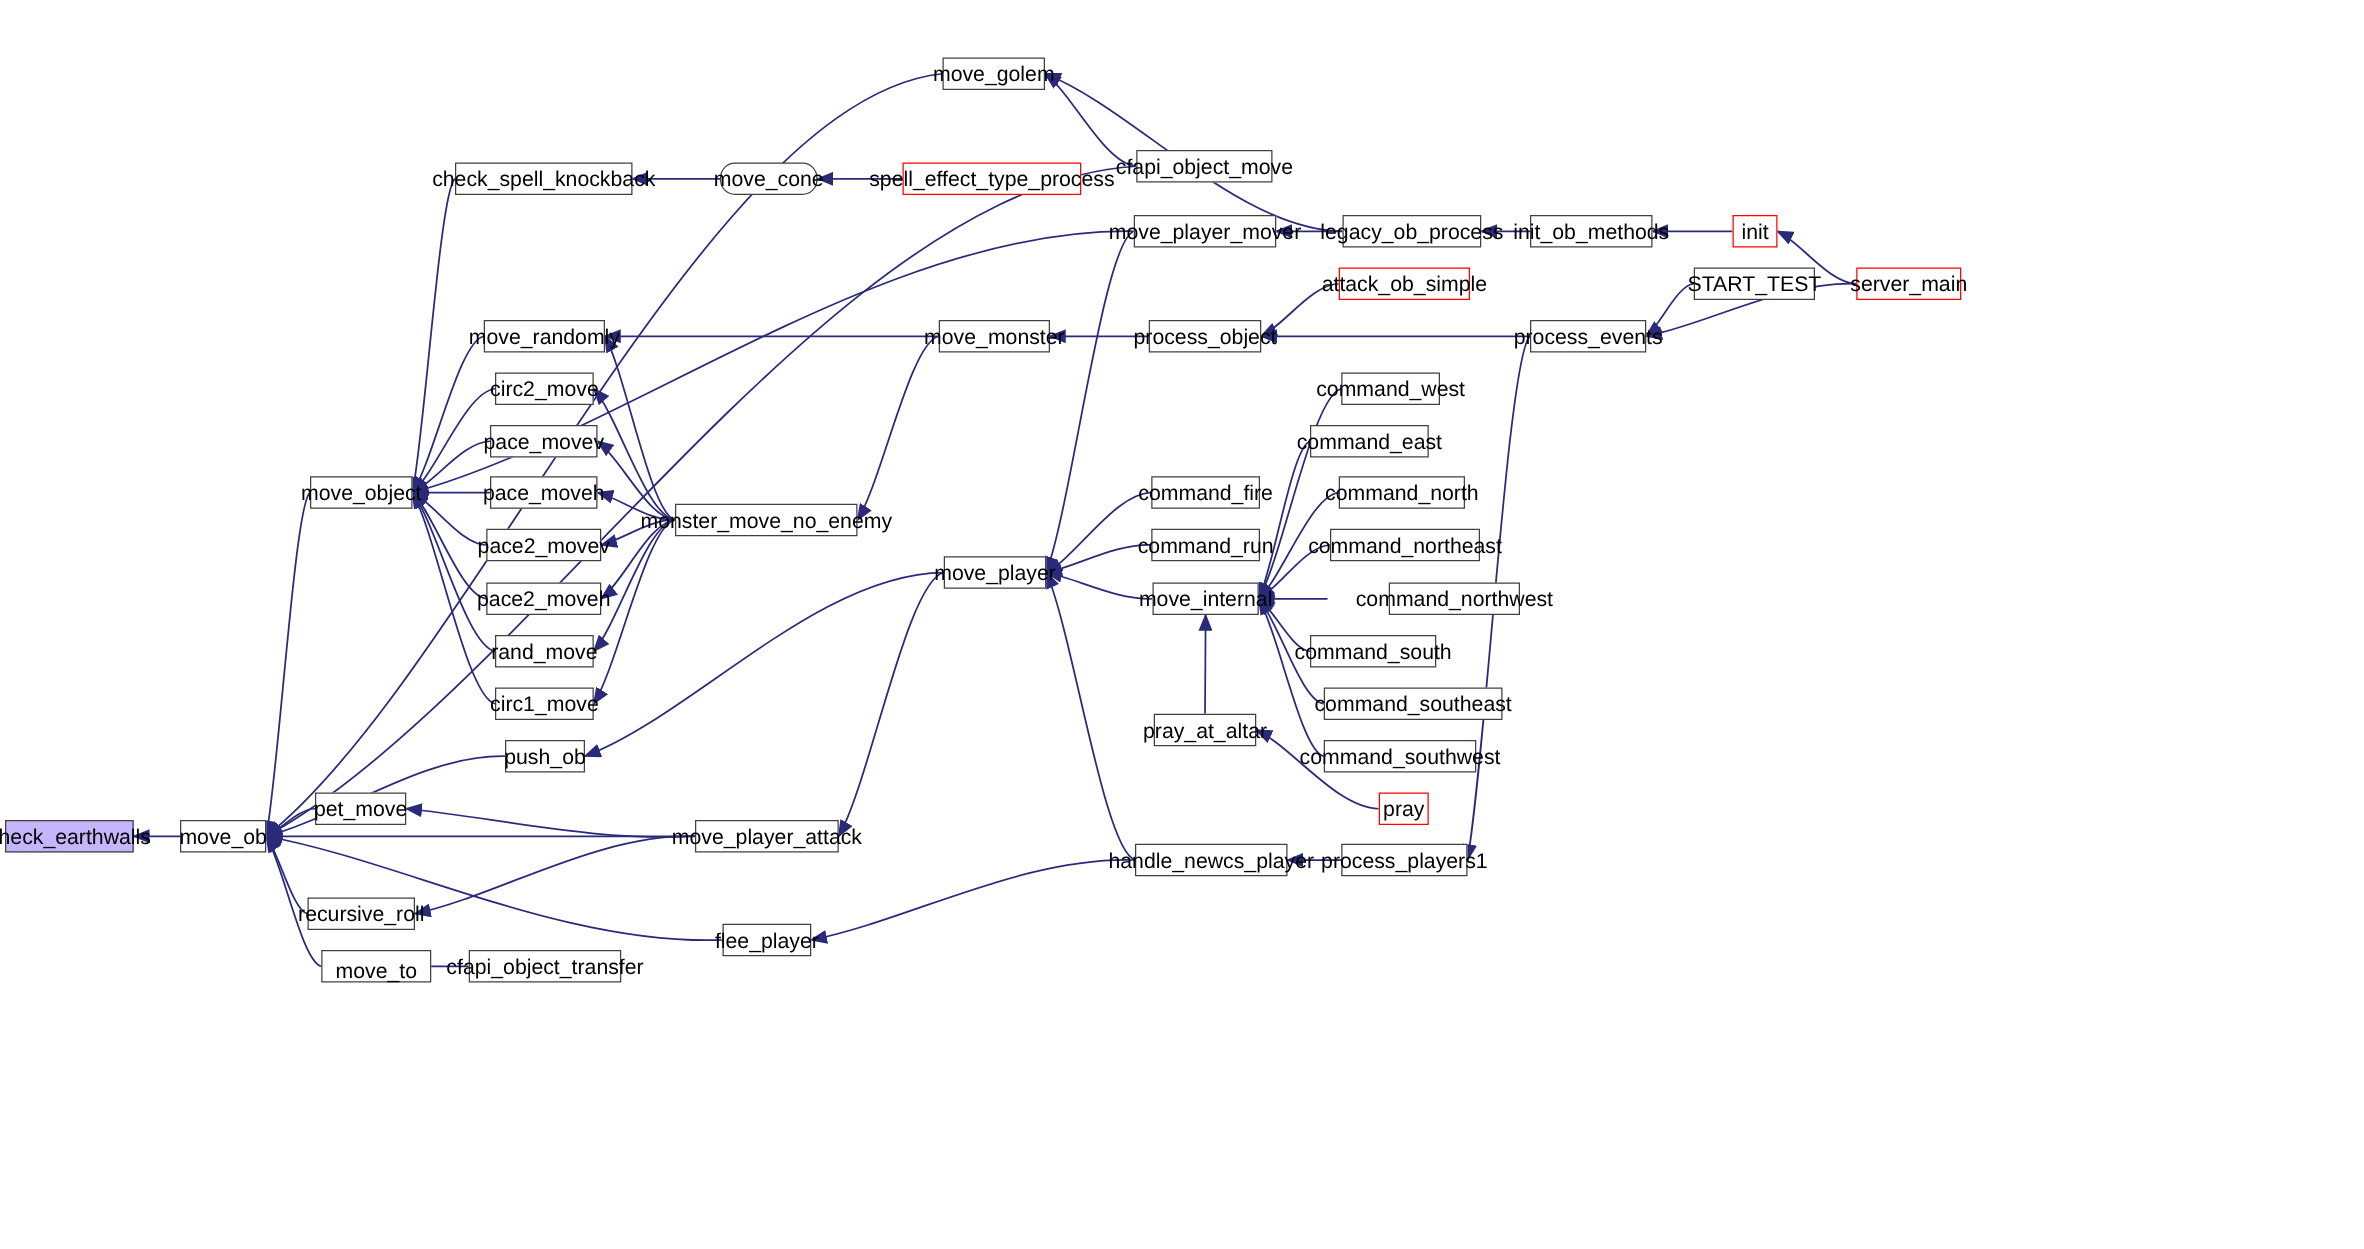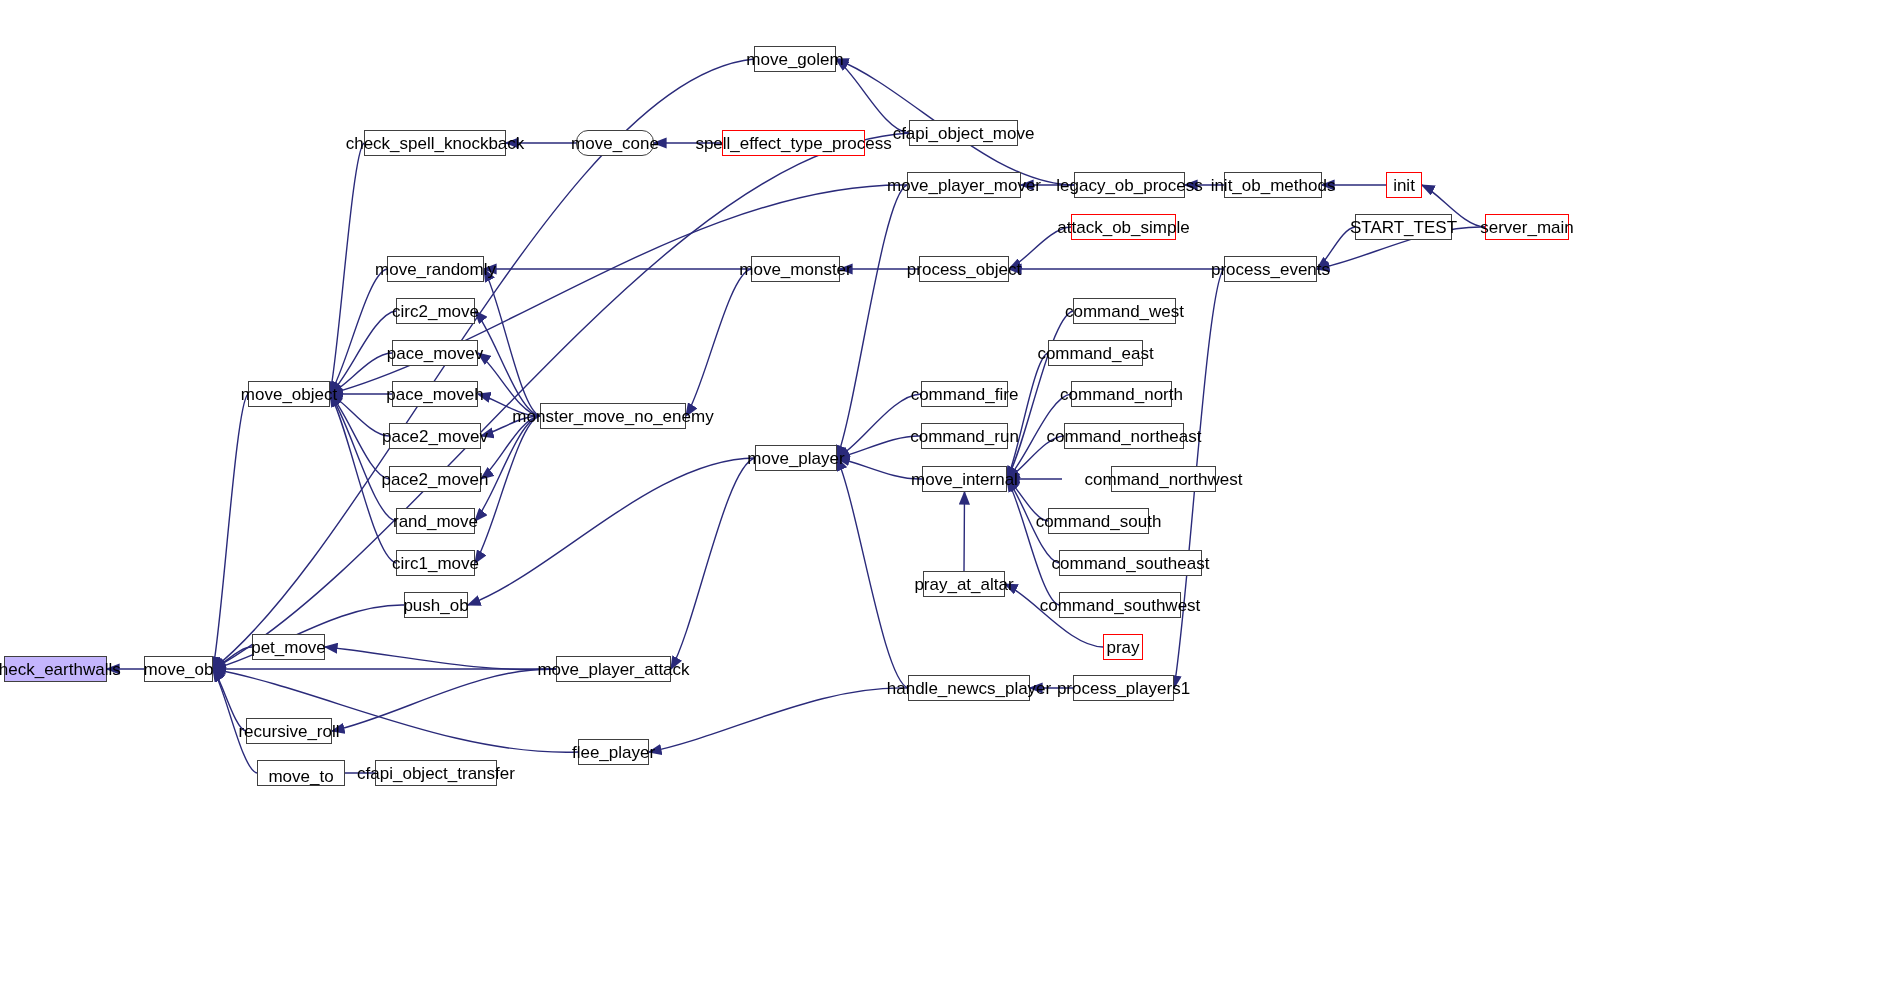--- a/index.html
+++ b/index.html
@@ -192,21 +192,21 @@
       </div>
       <div class="node" style="left: 1074px; top: 172px; width: 111px;">
         <span class="nlabel">legacy_ob_process</span>
       </div>
       <div class="node red" style="left: 1071px; top: 214px; width: 105px;">
         <span class="nlabel">attack_ob_simple</span>
       </div>
       <div class="node" style="left: 922px; top: 466px; width: 85px;">
         <span class="nlabel">move_internal</span>
       </div>
-      <div class="node" style="left: 1073px; top: 298px; width: 103px;">
+      <div class="node" style="left: 1073px; top: 298px; width: 79px;">
         <span class="nlabel">command_west</span>
       </div>
       <div class="node" style="left: 1048px; top: 340px; width: 95px;">
         <span class="nlabel">command_east</span>
       </div>
       <div class="node" style="left: 1071px; top: 381px; width: 101px;">
         <span class="nlabel">command_north</span>
       </div>
       <div class="node" style="left: 1064px; top: 423px; width: 120px;">
         <span class="nlabel">command_northeast</span>

